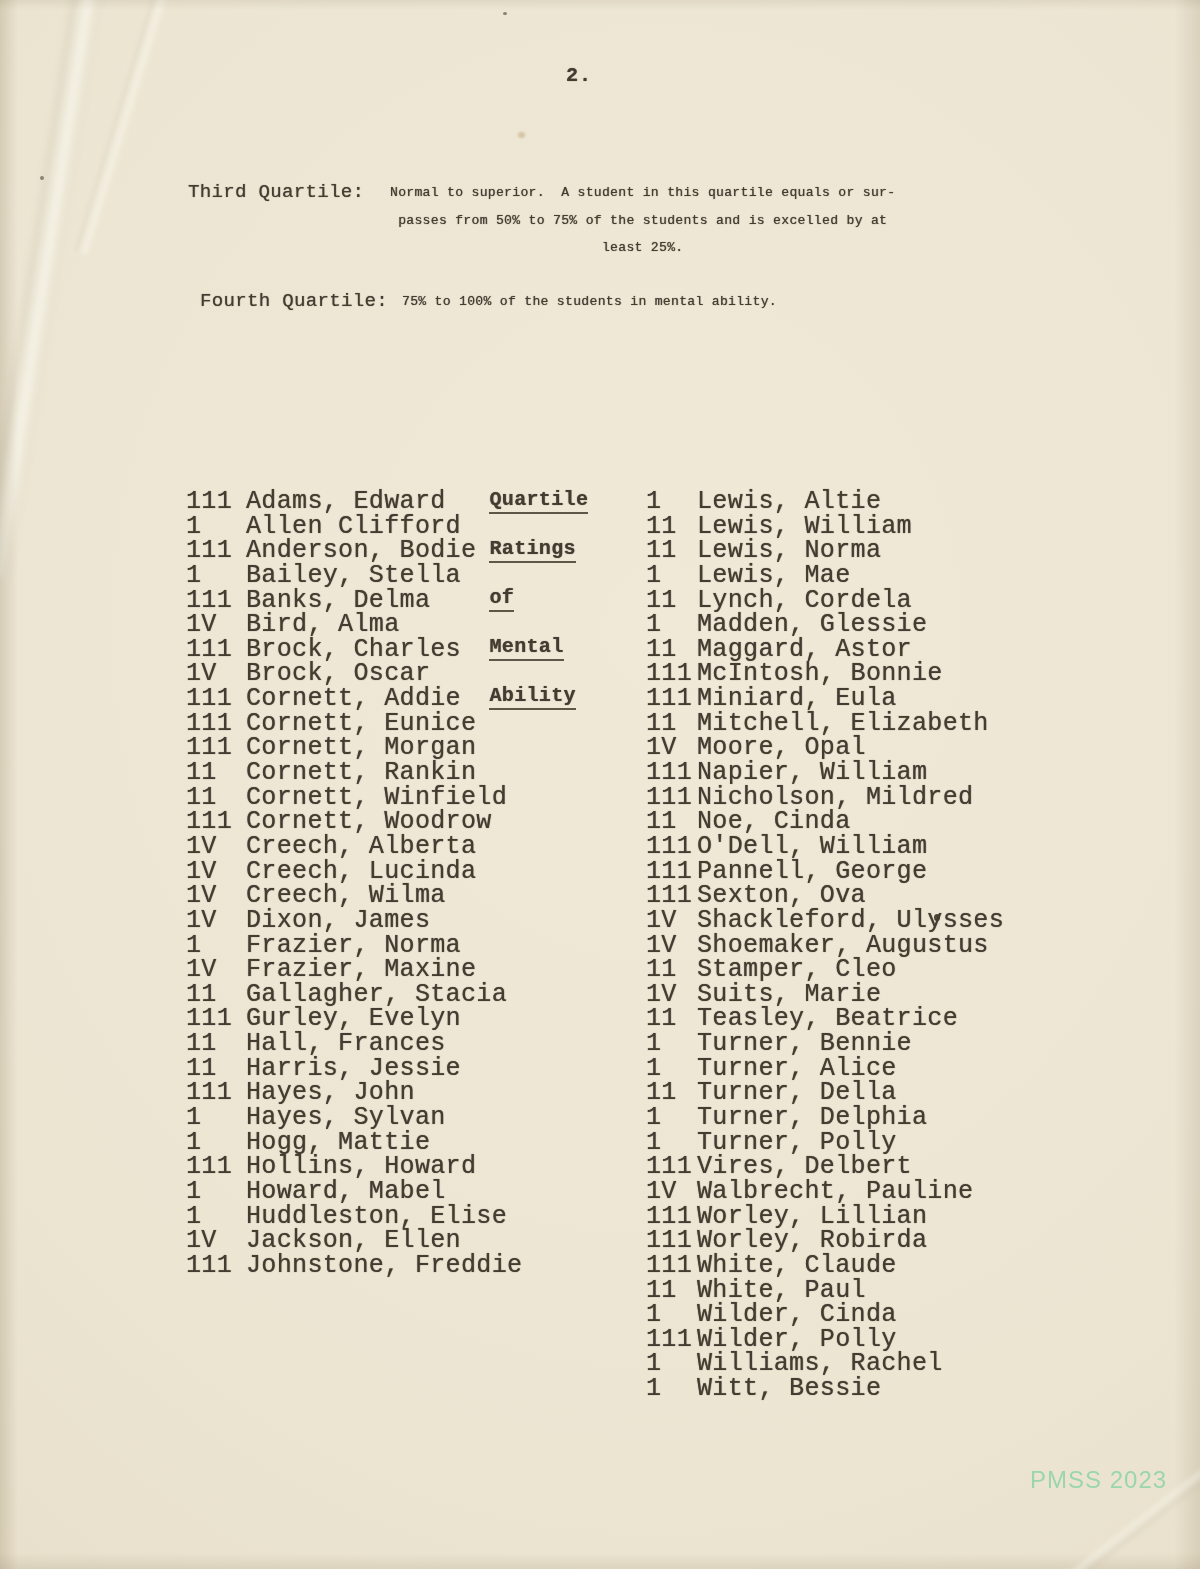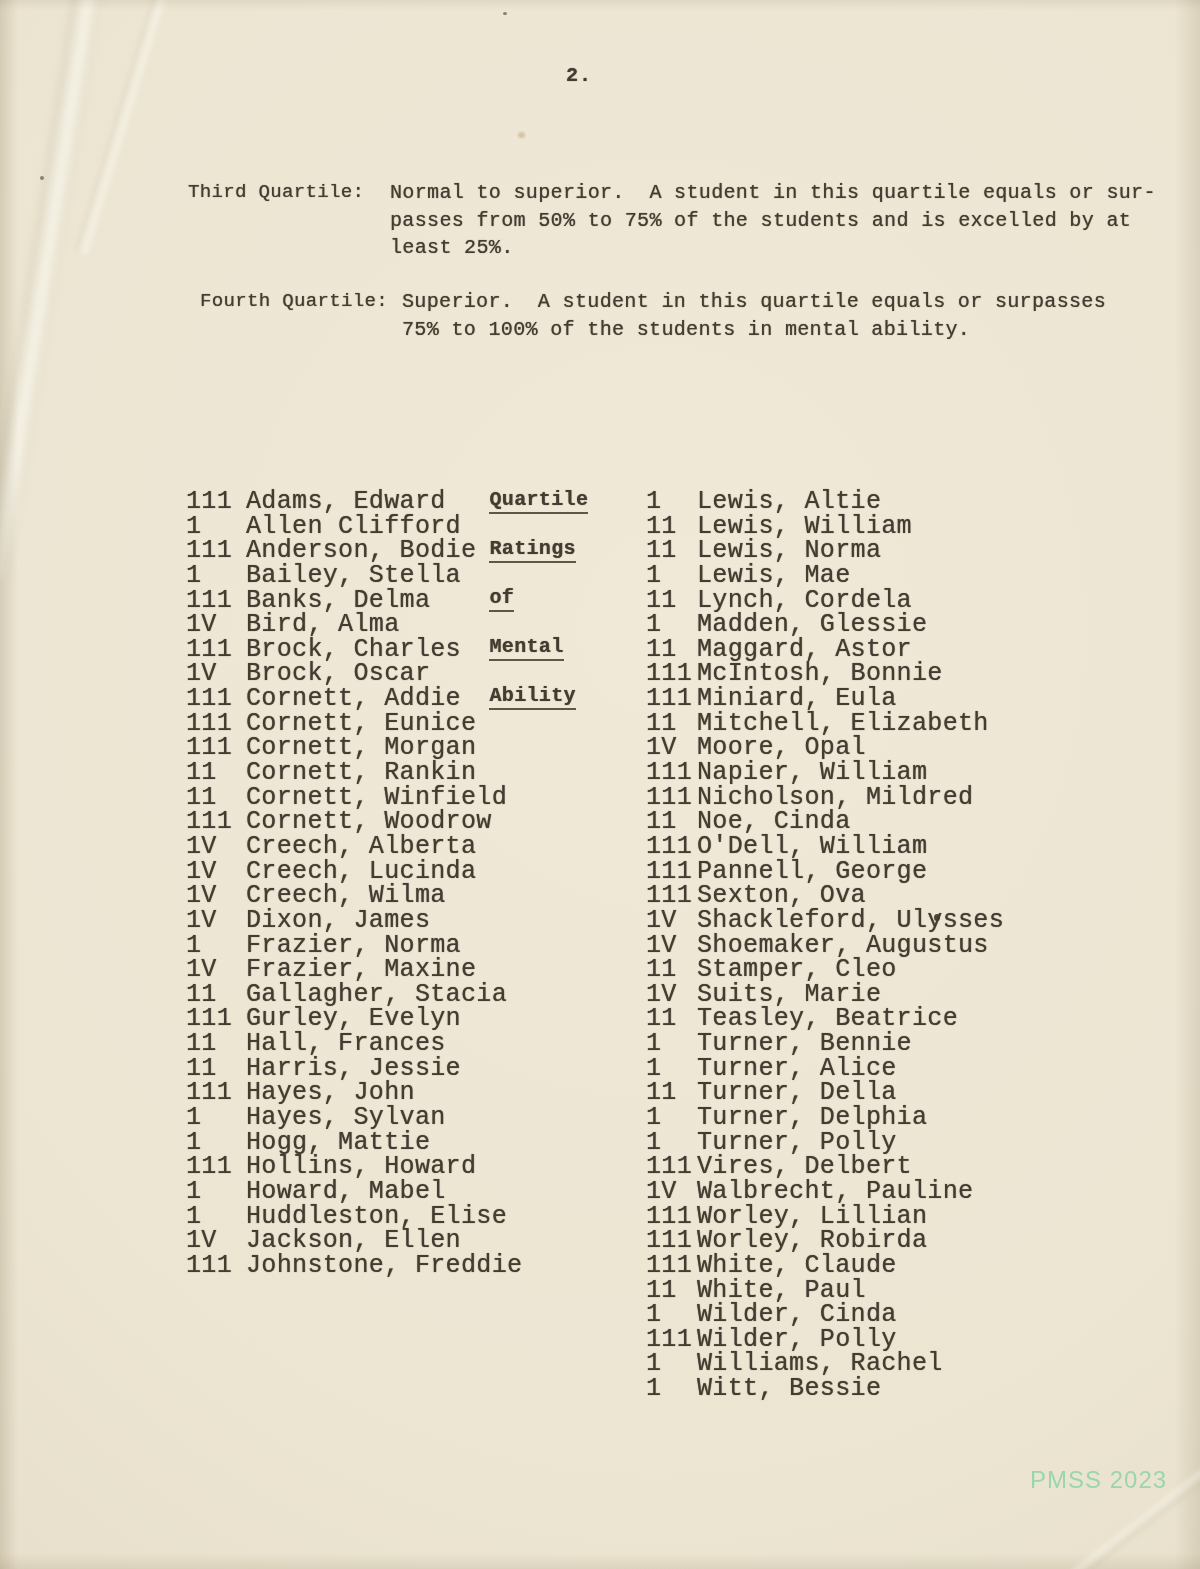--- a/index.html
+++ b/index.html
@@ -50,21 +50,21 @@
     white-space: pre;
   }
   .page-number {
     position: absolute; left: 566px; top: 64px;
     font-size: 20px; font-weight: bold; letter-spacing: 1px;
   }
   .definition { position: absolute; left: 188px; display: flex; align-items: flex-start; }
   .def-third  { top: 179px; }
   .def-fourth { top: 288px; margin-left: 12px; }
   .def-label { width: 202px; flex: 0 0 202px; font-size: 19px; line-height: 27.5px; }
-  .def-lines { font-size: 20px; line-height: 27.5px; }
+  .def-lines { font-size: 13px; line-height: 27.5px; text-align: center; }
 
   .heading {
     position: absolute; left: 440px; top: 419px;
     font-size: 20px; font-weight: bold;
   }
   .hword {
     display: inline-block; margin-right: 11px;
     border-bottom: 2.5px solid rgba(56,49,38,0.8);
     padding-bottom: 1px;
   }
@@ -104,21 +104,20 @@
   <div class="def-lines">
     <div class="tw">Normal to superior.  A student in this quartile equals or sur-</div>
     <div class="tw">passes from 50% to 75% of the students and is excelled by at</div>
     <div class="tw">least 25%.</div>
   </div>
 </div>
 
 <div class="definition def-fourth">
   <div class="def-label tw">Fourth Quartile:</div>
   <div class="def-lines">
-    <div class="tw">Superior.  A student in this quartile equals or surpasses</div>
     <div class="tw">75% to 100% of the students in mental ability.</div>
   </div>
 </div>
 
 <div class="heading tw">
   
 
     <span class="hword">Quartile</span>
   
     <span class="hword">Ratings</span>

